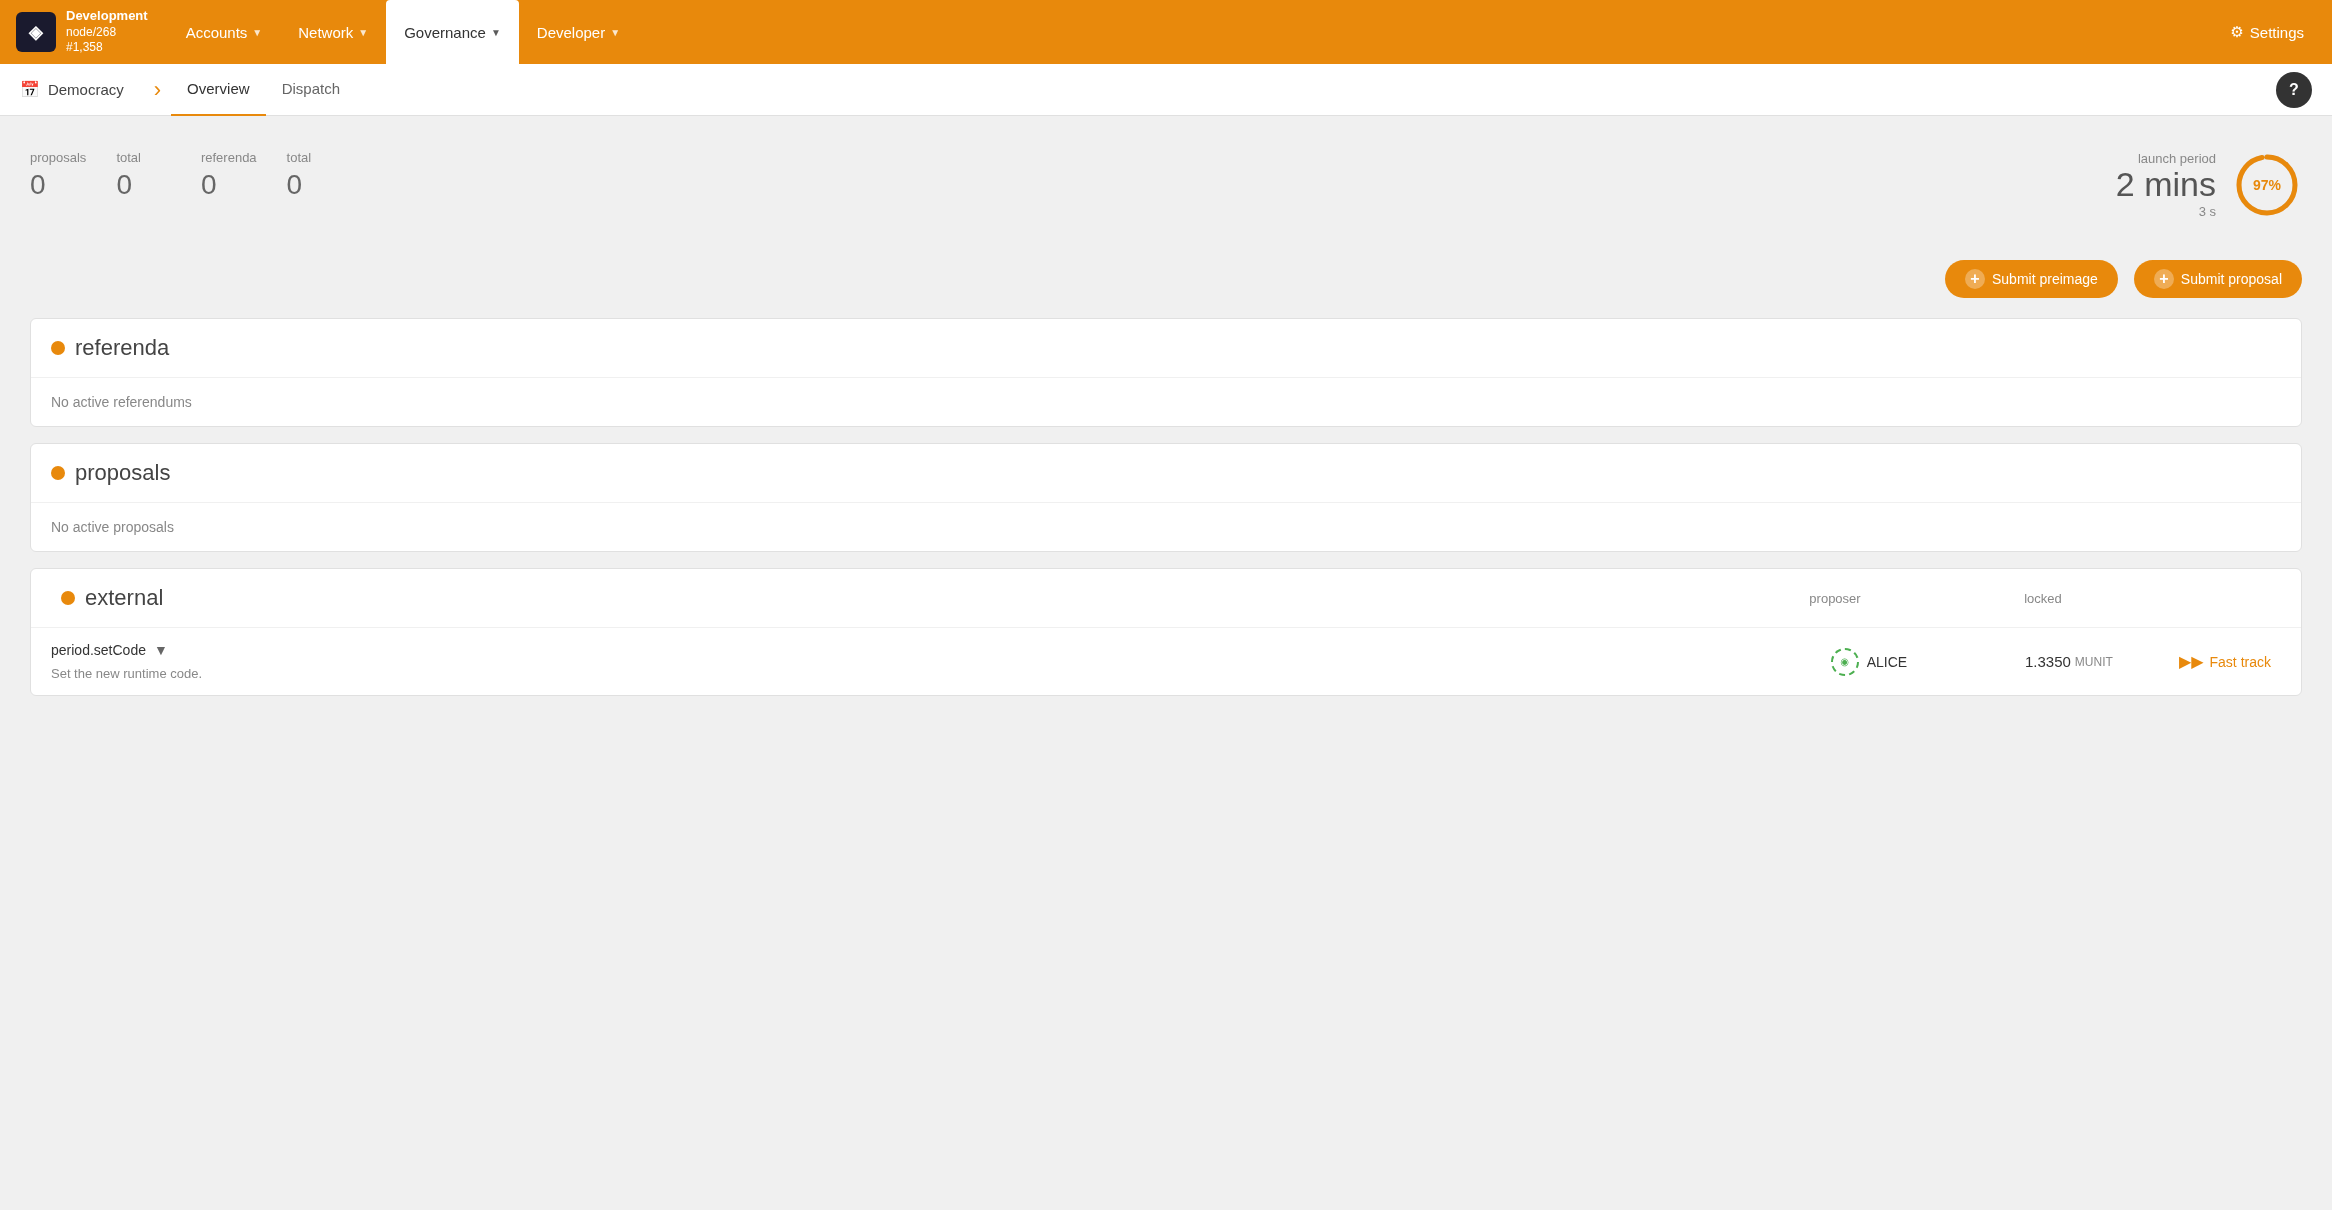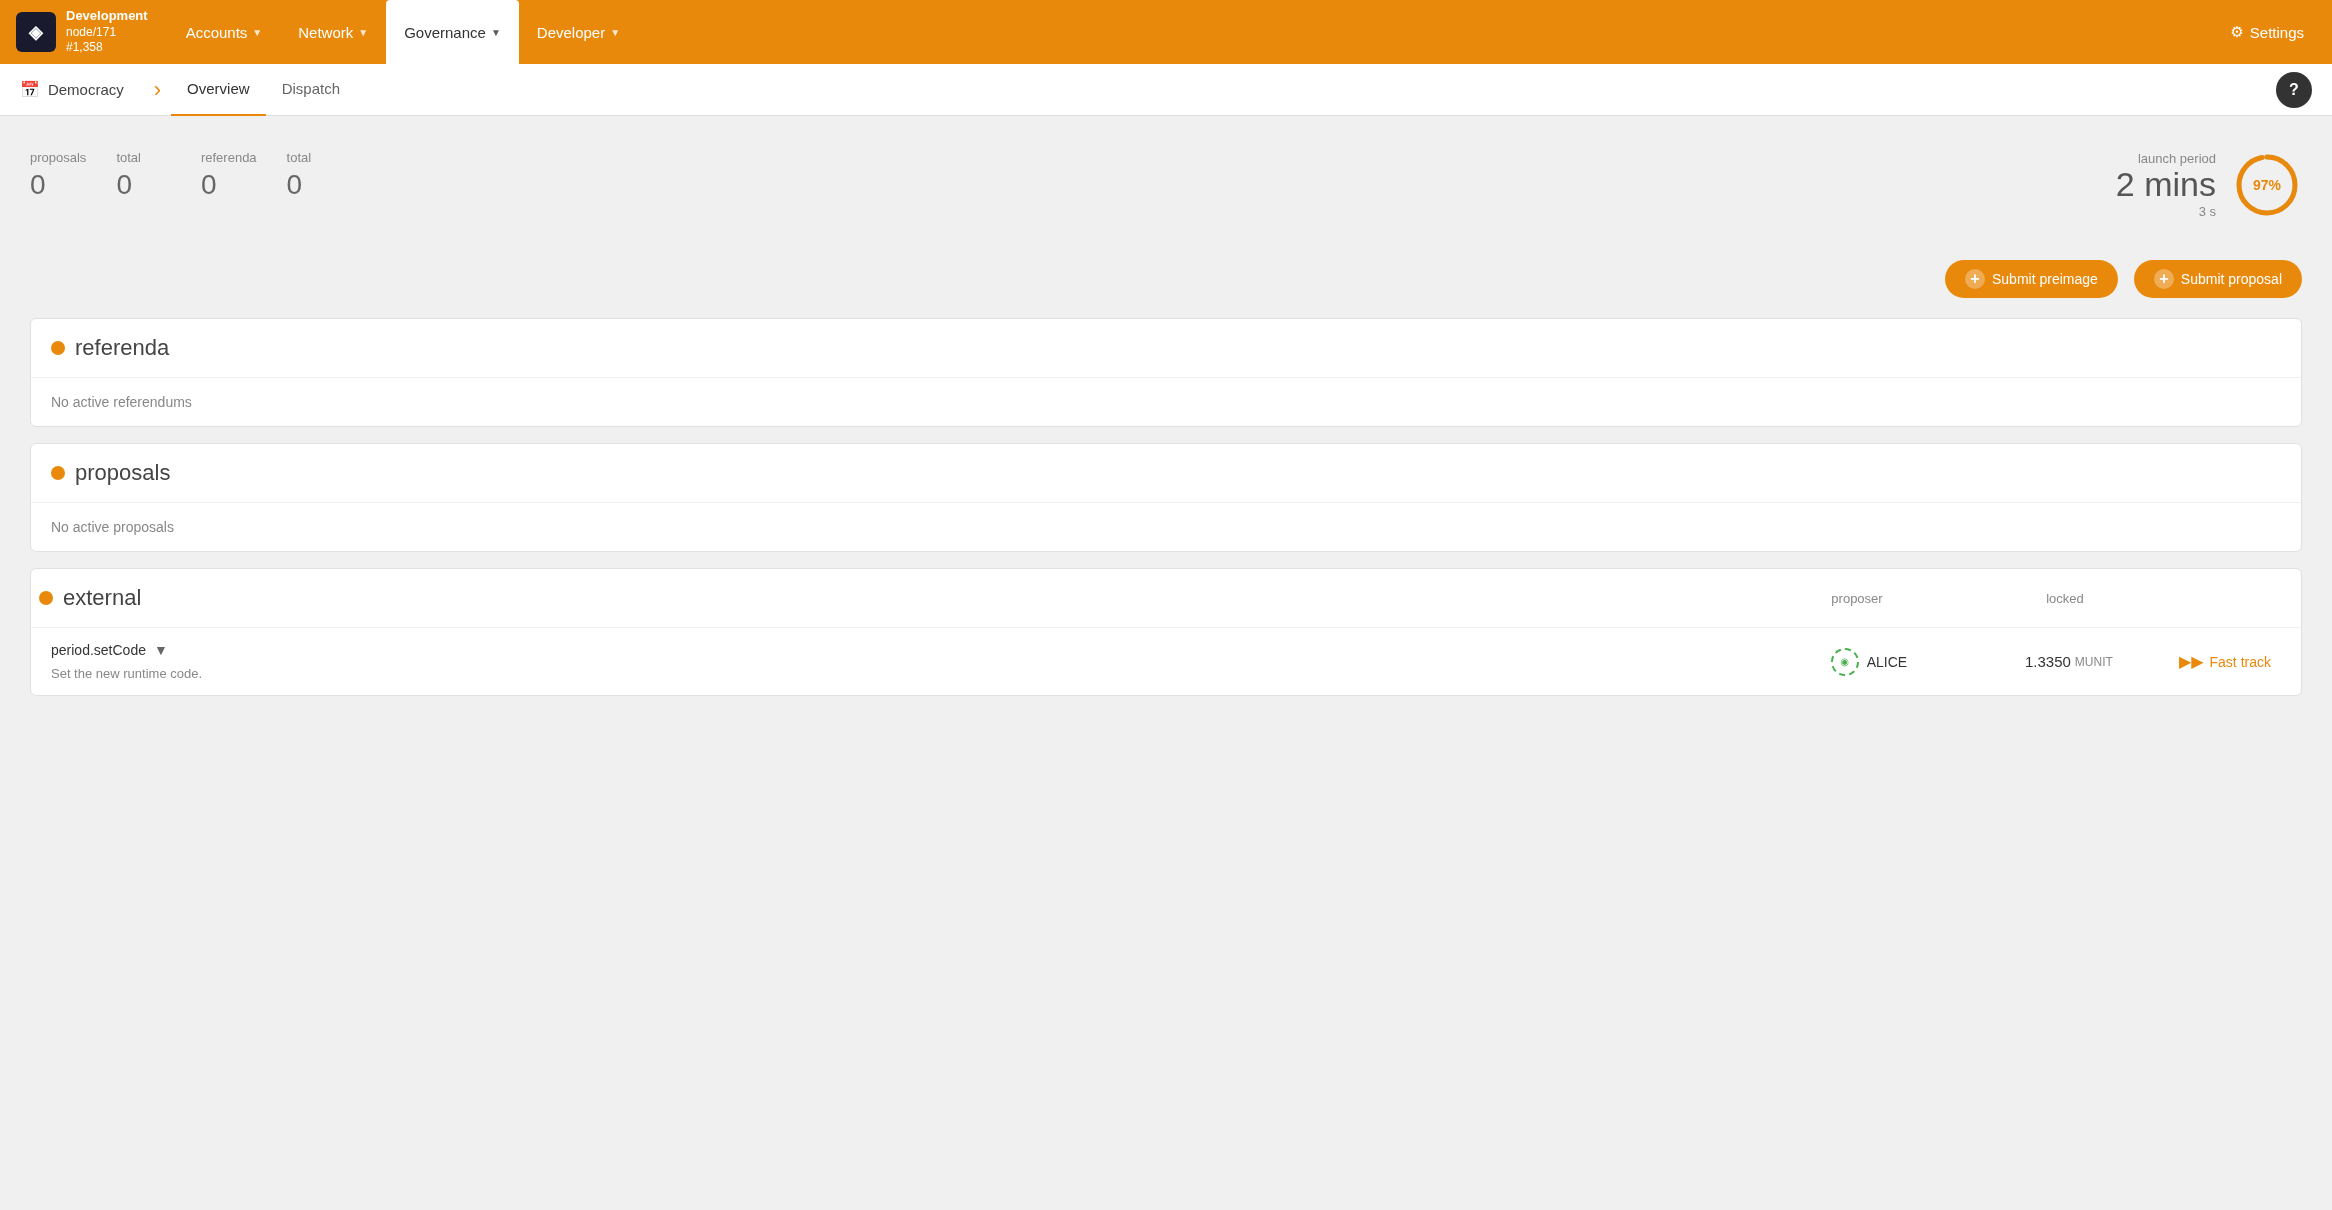--- a/index.html
+++ b/index.html
@@ -134,21 +134,21 @@
     .section-dot {
       width: 14px; height: 14px; border-radius: 50%;
       background: #e8890c; flex-shrink: 0;
     }
     .section-title { font-size: 22px; color: #444; font-weight: 400; }
     .section-body { padding: 16px 20px; color: #888; font-size: 14px; }
 
     
     .external-header {
       display: flex; align-items: center;
-      padding: 16px 8px;
+      padding: 16px 30px;
       border-bottom: 1px solid #f0f0f0;
     }
     .external-header-left { display: flex; align-items: center; gap: 10px; flex: 1; }
     .external-cols {
       display: flex; gap: 8px; margin-left: auto; align-items: center;
     }
     .col-label { font-size: 13px; color: #888; width: 200px; text-align: center; }
 
     .external-row {
       display: flex; align-items: center; padding: 14px 20px;
@@ -178,21 +178,21 @@
     .fast-track-arrows { font-size: 16px; color: #e8890c; }
   </style>
 </head>
 <body>
 
 <nav class="top-nav">
   <div class="logo-area">
     <div class="logo-box">◈</div>
     <div class="logo-text">
       <div class="dev">Development</div>
-      <div>node/171</div>
+      <div>node/268</div>
       <div>#1,358</div>
     </div>
   </div>
 
   <button class="nav-item">
     <span>Accounts</span>
     <span class="chevron">▼</span>
   </button>
   <button class="nav-item">
     <span>Network</span>

